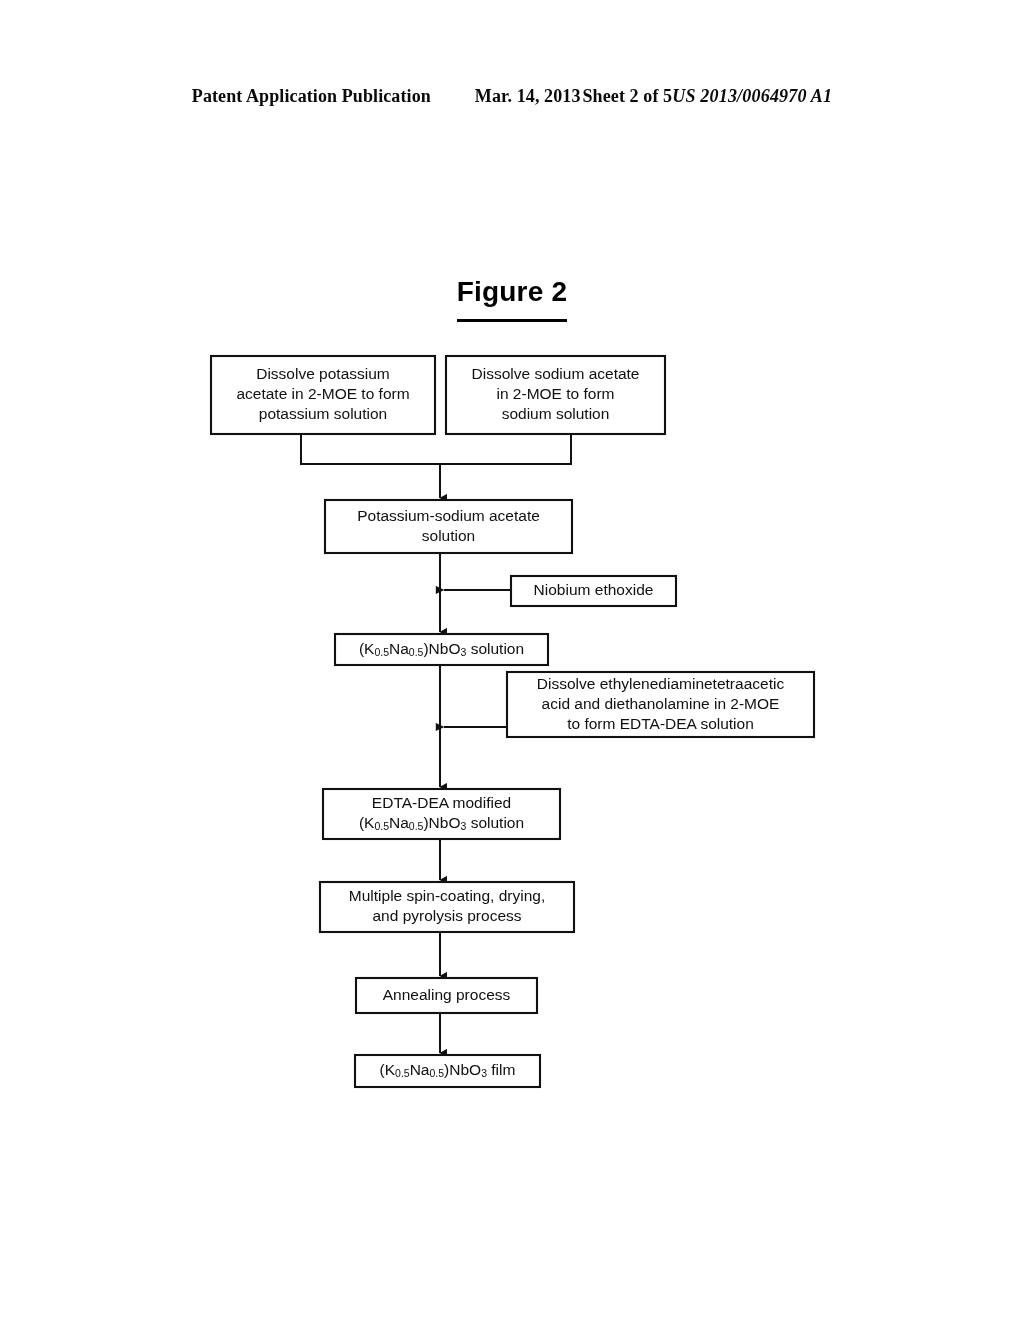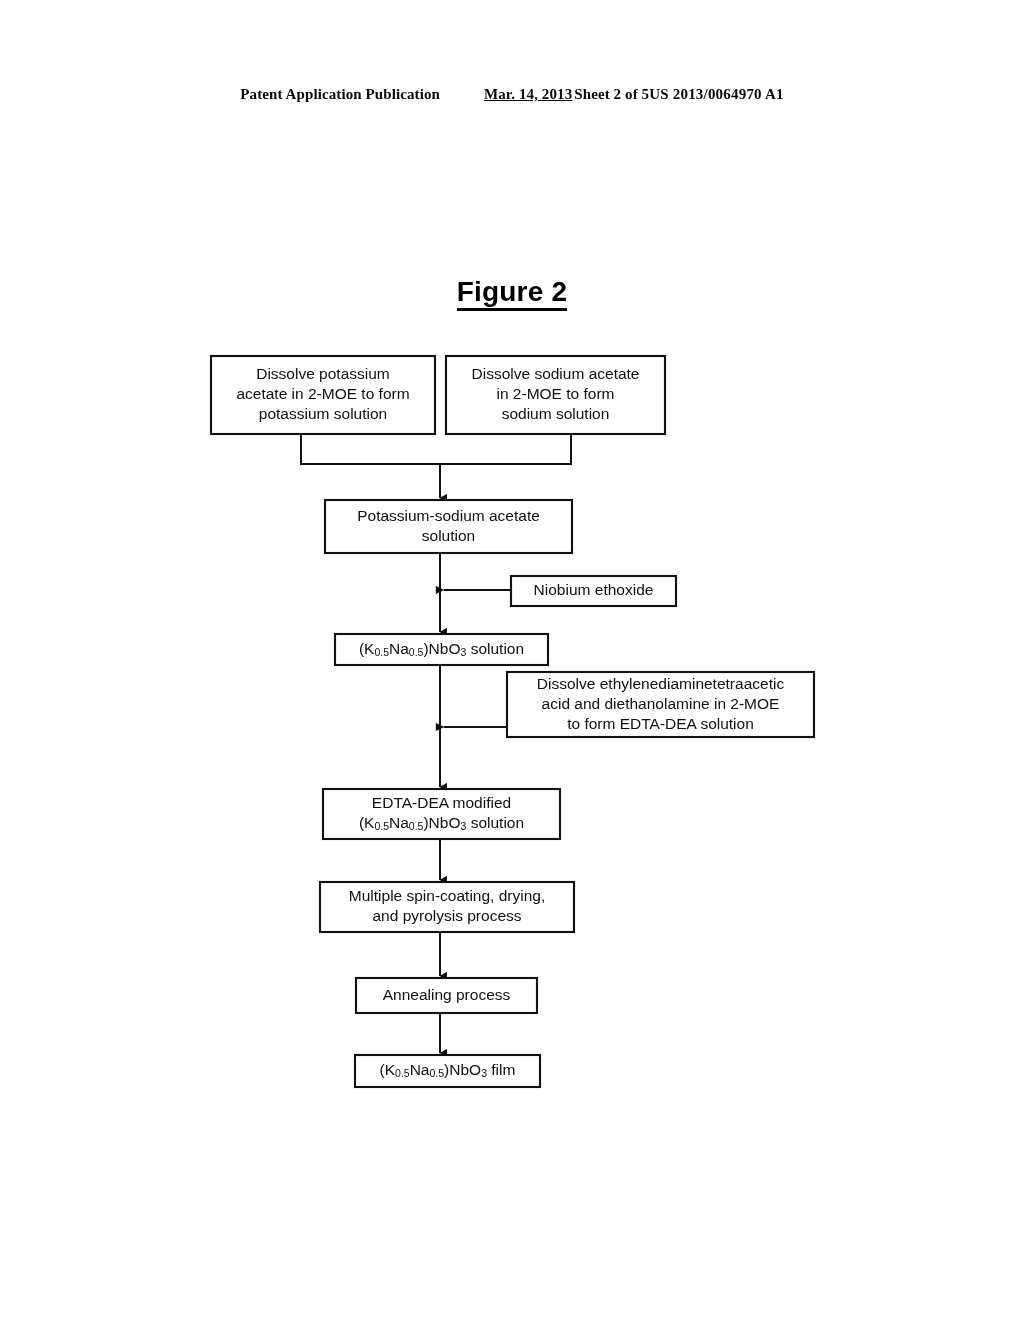--- a/index.html
+++ b/index.html
@@ -21,46 +21,46 @@
   .page-header {
     position: absolute;
     left: 0;
     top: 86px;
     width: 1024px;
     display: flex;
     justify-content: center;
     align-items: baseline;
     font-family: "Liberation Serif", serif;
     font-weight: bold;
-    font-size: 15px;
+    font-size: 18px;
     letter-spacing: 0.1px;
     white-space: nowrap;
     color: #0a0a0a;
   }
   .hdr-pub      { margin-right: 44px; }
-  .hdr-date     { margin-right: 2px; text-decoration: underline; }
+  .hdr-date     { margin-right: 2px; }
   .hdr-sheet    { }
-  .hdr-patno    { letter-spacing: 0.2px; }
+  .hdr-patno    { letter-spacing: 0.2px; font-style: italic; }
 
   
   .figure-title {
     position: absolute;
     left: 0;
     top: 276px;
     width: 1024px;
     text-align: center;
     font-family: "Liberation Sans", sans-serif;
     font-weight: bold;
     font-size: 28px;
     letter-spacing: 0.2px;
     color: #000000;
   }
   .figure-title span {
     border-bottom: 3px solid #000;
-    padding-bottom: 1px;
+    padding-bottom: 12px;
   }
 
   
   #flow-canvas {
     position: absolute;
     left: 0;
     top: 0;
     width: 1024px;
     height: 1320px;
   }

